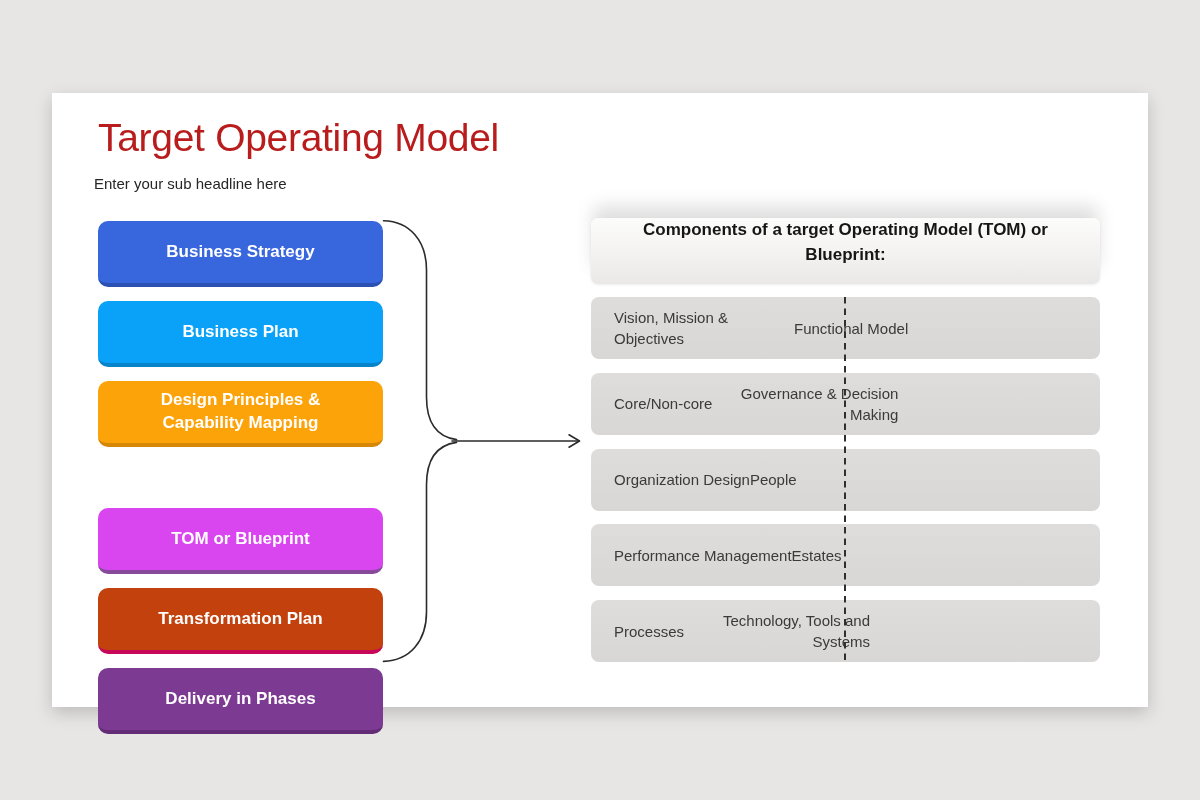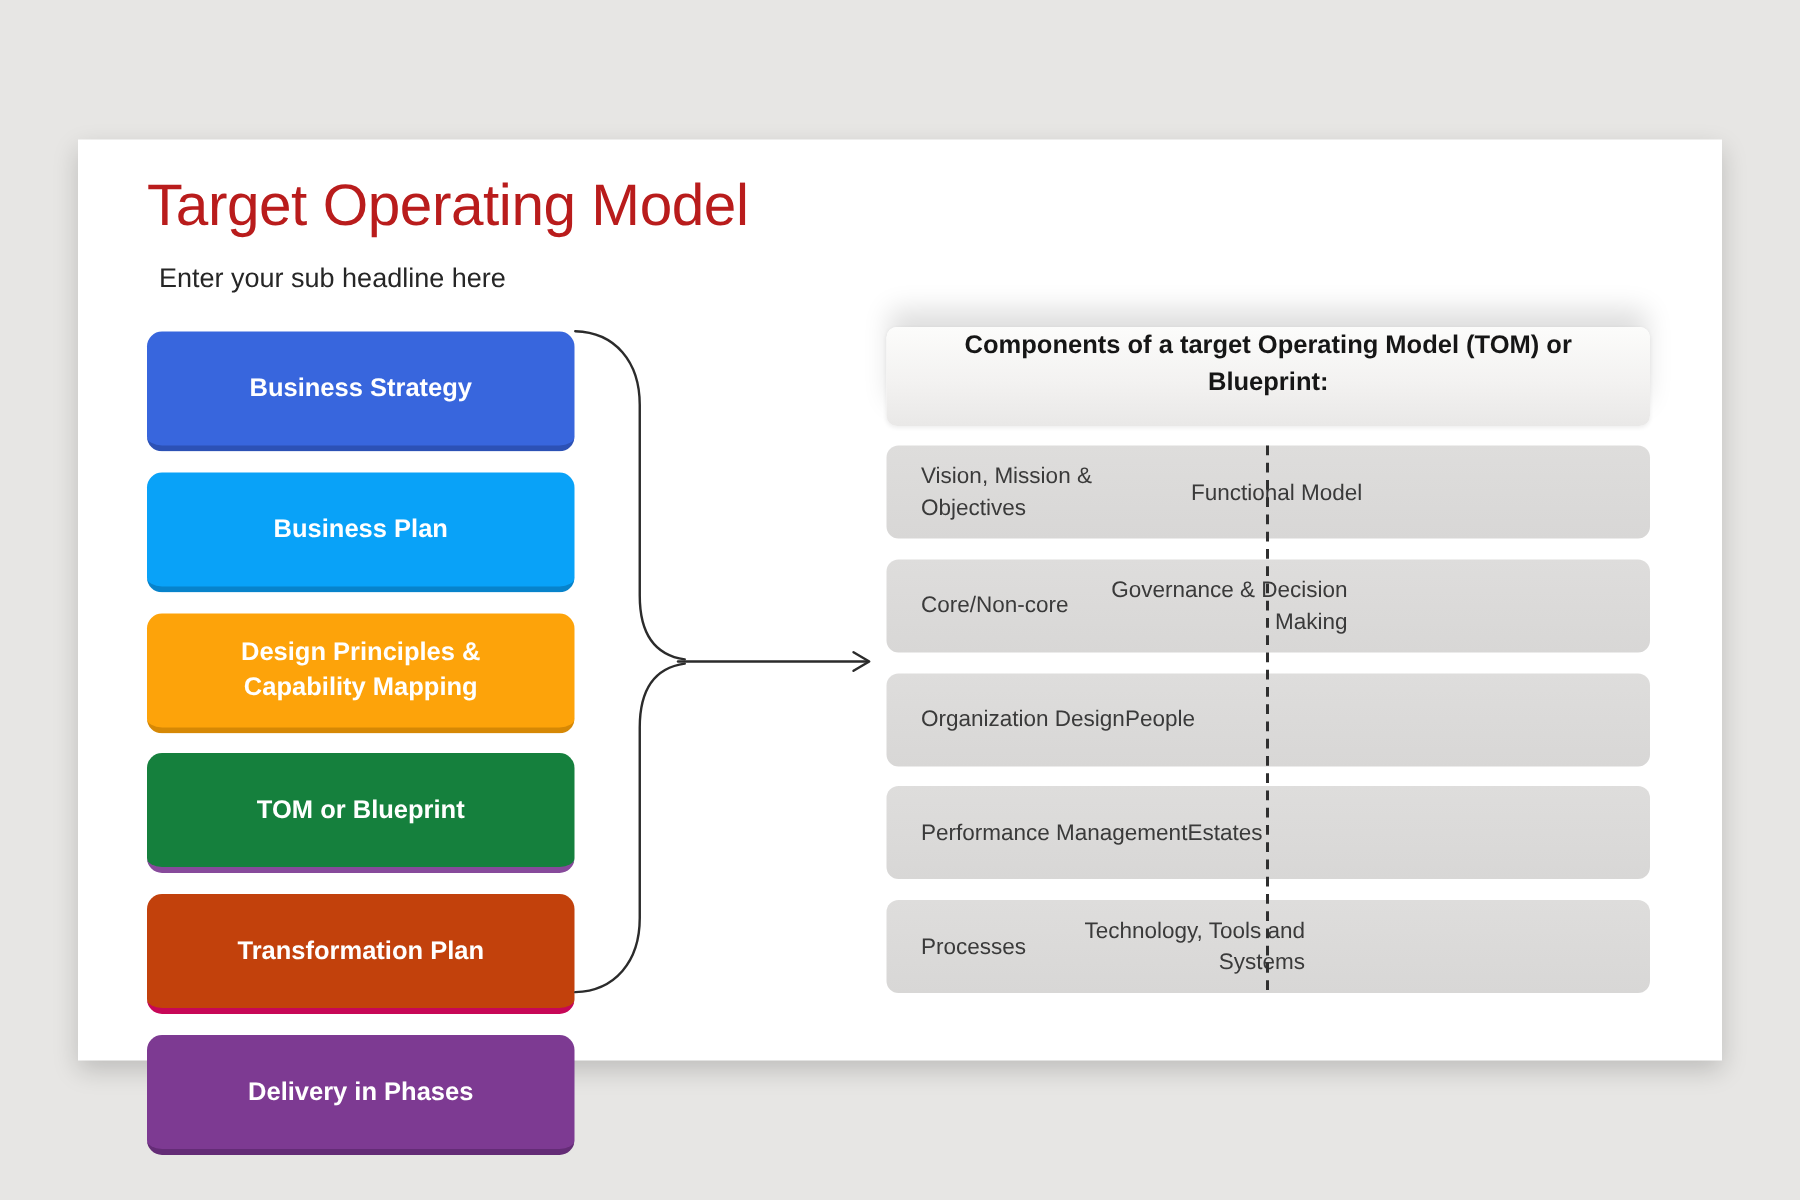--- a/index.html
+++ b/index.html
@@ -23,35 +23,35 @@
     position: absolute;
     left: 46px; top: 23px;
     font-size: 39px;
     font-weight: 500;
     letter-spacing: -0.3px;
     color: #b91c1c;
     white-space: nowrap;
   }
   .slide-subtitle {
     position: absolute;
-    left: 54px; top: 82px;
-    font-size: 18px;
+    left: 42px; top: 82px;
+    font-size: 15px;
     color: #262626;
   }
 
   .stage-list {
     position: absolute;
     left: 46px; top: 128px;
     width: 285px;
     display: flex;
     flex-direction: column;
     gap: 13.8px;
   }
   .stage-box {
-    height: 80px;
+    height: 66px;
     border-radius: 10px;
     border-bottom: 4px solid rgba(0,0,0,0.25);
     display: flex;
     align-items: center;
     justify-content: center;
     text-align: center;
     padding: 0 28px;
   }
   .stage-label {
     color: #ffffff;
@@ -135,21 +135,21 @@
     <div class="stage-list">
         <div class="stage-box" style="background: rgb(56, 102, 221); border-bottom-color: rgb(44, 81, 181);">
     <span class="stage-label">Business Strategy</span>
   </div>
         <div class="stage-box" style="background: rgb(9, 162, 248); border-bottom-color: rgb(7, 131, 203); text-align: right;">
     <span class="stage-label">Business Plan</span>
   </div>
         <div class="stage-box" style="background: rgb(253, 163, 10); border-bottom-color: rgb(214, 136, 5);">
     <span class="stage-label">Design Principles &amp; Capability Mapping</span>
   </div>
-        <div class="stage-box" style="background: #15803d; border-bottom-color: rgb(135, 74, 155);">
+        <div class="stage-box" style="background: #d946ef; border-bottom-color: rgb(135, 74, 155); margin-top: 48px;">
     <span class="stage-label">TOM or Blueprint</span>
   </div>
         <div class="stage-box" style="background: #c2410c; border-bottom-color: rgb(199, 7, 87);">
     <span class="stage-label">Transformation Plan</span>
   </div>
         <div class="stage-box" style="background: rgb(125, 58, 146); border-bottom-color: rgb(100, 44, 118);">
     <span class="stage-label">Delivery in Phases</span>
   </div>
       </div>
 

